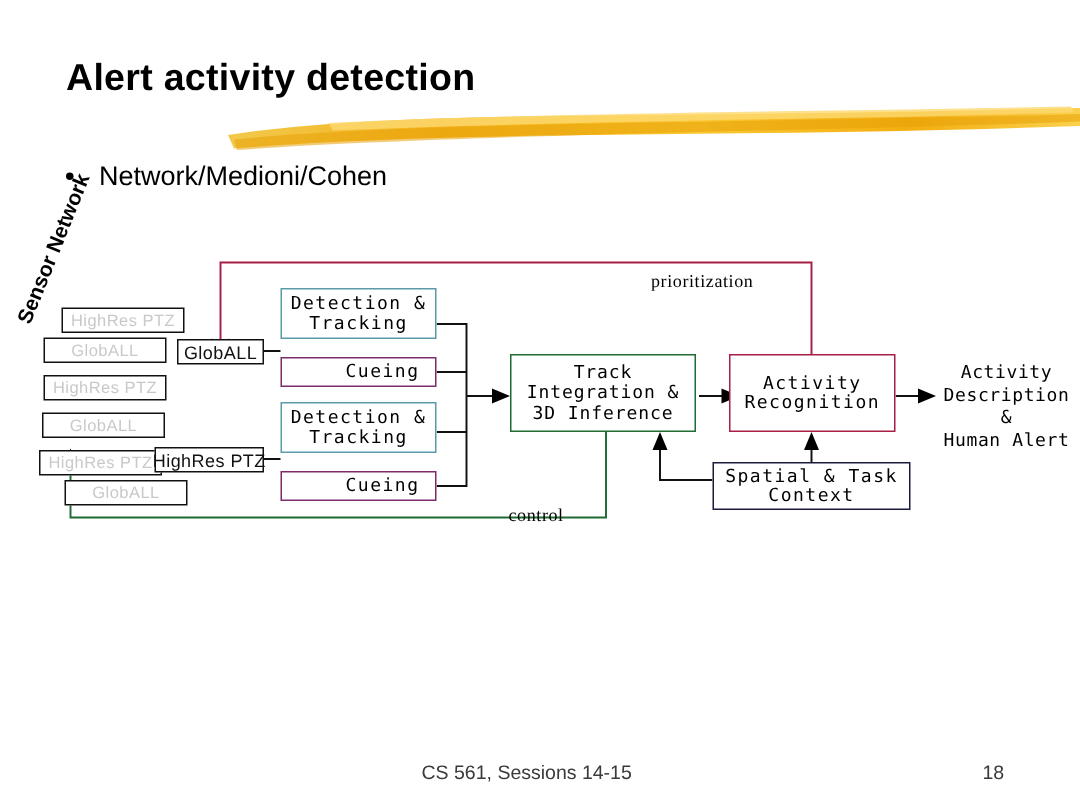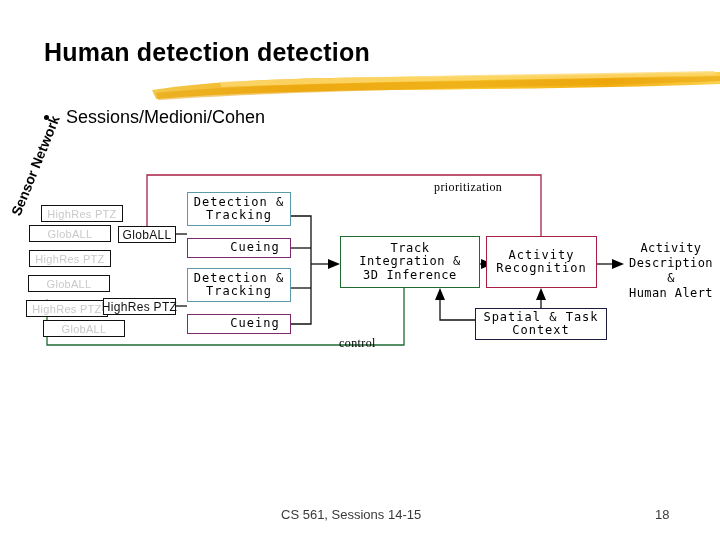--- a/index.html
+++ b/index.html
@@ -86,40 +86,40 @@
   }
   .footer-page{
     position:absolute;left:655px;top:507px;font-size:13px;color:#3a3a3a;
   }
 </style>
 </head>
 <body>
 
 <div id="slide">
 
-  <div class="title">Human detection detection</div>
+  <div class="title">Alert activity detection</div>
 
   <svg class="brush" viewBox="0 0 676 34" preserveAspectRatio="none">
     <defs>
       <linearGradient id="bg1" x1="0" y1="0" x2="1" y2="0">
         <stop offset="0" stop-color="#F2C94C"></stop>
         <stop offset="0.25" stop-color="#F4B21B"></stop>
         <stop offset="0.55" stop-color="#FAC832"></stop>
         <stop offset="0.8" stop-color="#F2AE10"></stop>
         <stop offset="1" stop-color="#FBD14D"></stop>
       </linearGradient>
     </defs>
     <path d="M108,22 C170,12 260,10 350,9 C450,8 560,7 676,4 L676,16 C560,20 450,21 350,22 C255,23 170,26 112,31 Z" fill="url(#bg1)"></path>
     <path d="M112,25 C180,18 300,15 430,13 C540,11 620,10 676,8 L676,13 C600,16 500,18 420,20 C300,23 180,27 114,32 Z" fill="#E8A007" opacity="0.55"></path>
     <path d="M175,14 C280,9 420,7 560,5 L670,3 L672,7 L560,10 C420,12 280,15 178,19 Z" fill="#FCDA72" opacity="0.8"></path>
   </svg>
 
   <div class="bullet-row">
     <span class="bullet-dot"></span>
-    <span class="bullet-text">Sessions/Medioni/Cohen</span>
+    <span class="bullet-text">Network/Medioni/Cohen</span>
   </div>
 
   <div id="diagram">
 
     <svg id="wires" viewBox="0 0 720 210">
       <g stroke-width="1.3" fill="none">
 
         <path d="M541,76 L541,15 L147,15 L147,66" stroke="#a81f46"></path>
 
         <path d="M141,66 L147,77 L153,66" stroke="#a81f46" fill="none"></path>
@@ -176,21 +176,21 @@
       <span style="white-space:pre-line;">Cueing</span>
     </div>
     <div class="box bx-dt" style="left:187px;top:108px;width:104px;height:34px;">
       <span style="white-space:pre-line;">Detection &amp;
 Tracking</span>
     </div>
     <div class="box bx-cue" style="left:187px;top:154px;width:104px;height:20px;">
       <span style="white-space:pre-line;">Cueing</span>
     </div>
 
-    <div class="box bx-track" style="left:340px;top:76px;width:140px;height:52px;">
+    <div class="box bx-track" style="left:340px;top:76px;width:124px;height:52px;">
       <span style="white-space:pre-line;">Track
 Integration &amp;
 3D Inference</span>
     </div>
 
     <div class="box bx-act" style="left:486px;top:76px;width:111px;height:52px;">
       <span style="white-space:pre-line;">Activity
 Recognition</span>
     </div>
 

